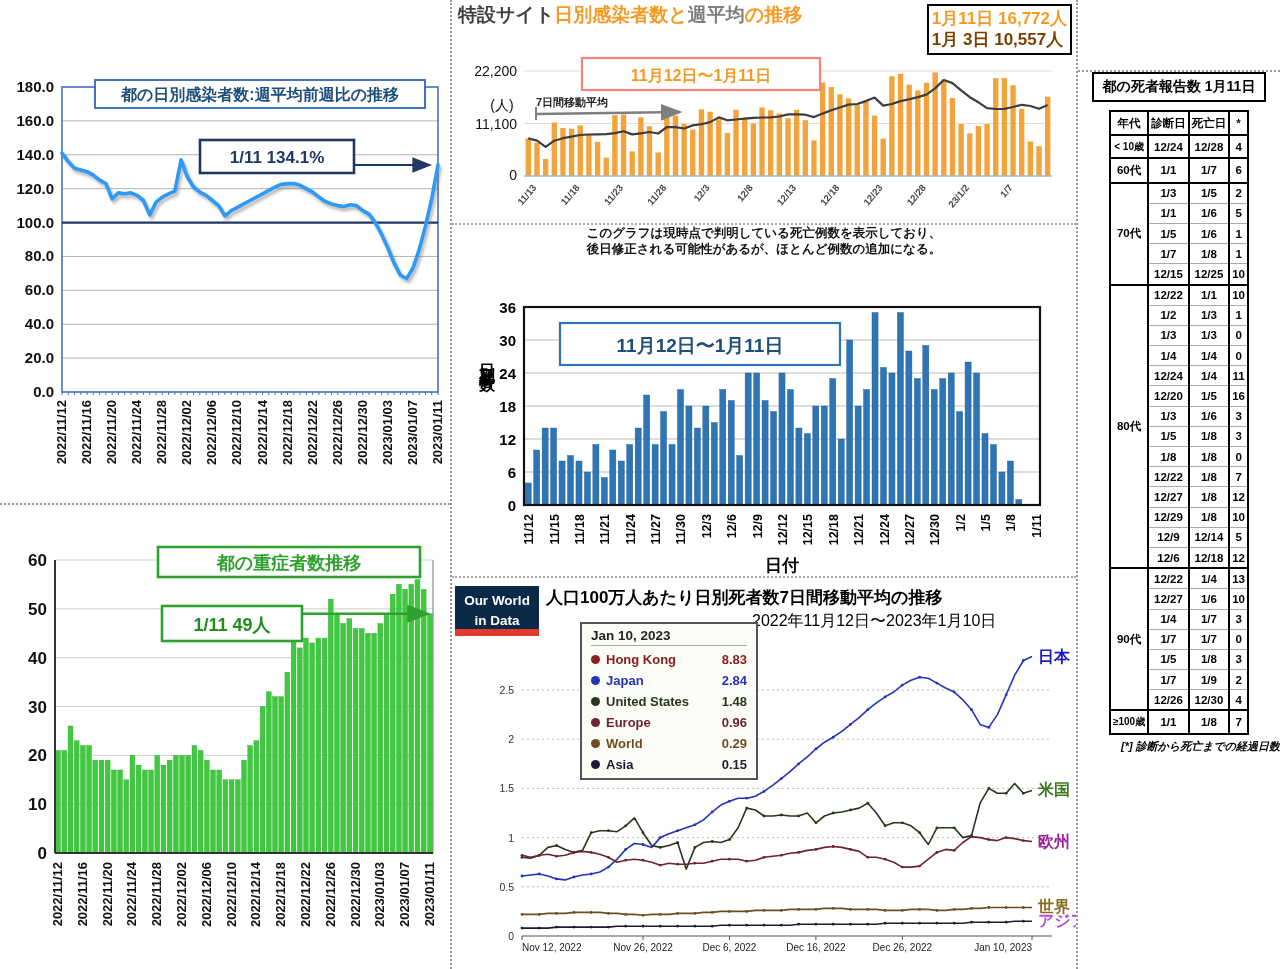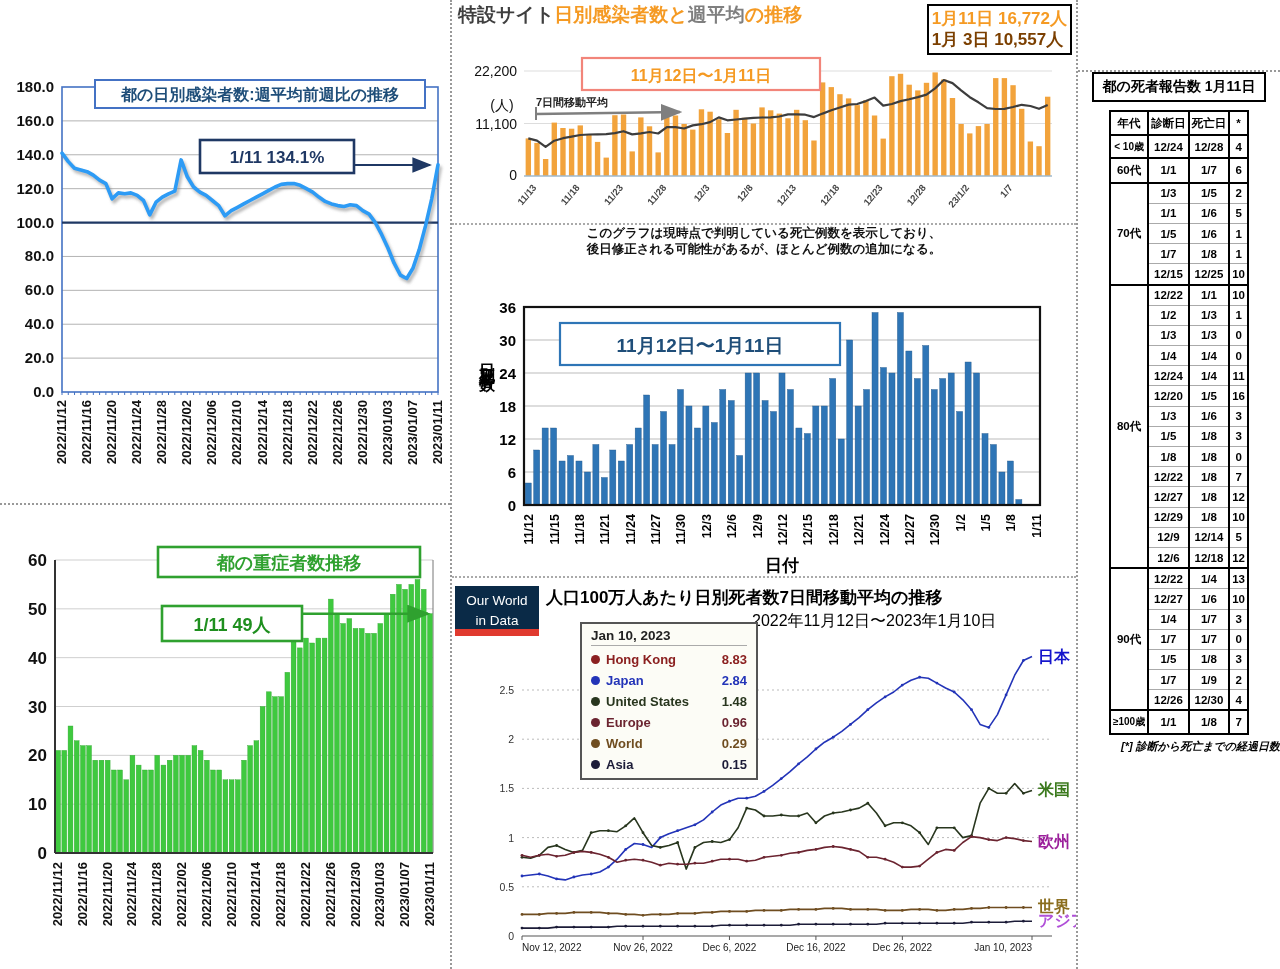--- a/index.html
+++ b/index.html
@@ -28,21 +28,21 @@
   #svg-cases{position:absolute;top:56px;left:0;}
   
   .d-title{margin-top:6px;text-align:center;font-size:19px;font-weight:800;color:#000;}
   .d-sub{text-align:center;font-size:12.5px;font-weight:700;color:#111;line-height:1.3;}
   .d-ylab{position:absolute;left:24px;top:126px;writing-mode:vertical-rl;text-orientation:upright;
           font-size:16px;font-weight:800;letter-spacing:3px;color:#000;}
   #svg-deaths{position:absolute;top:70px;left:0;}
   
   .owid-logo{position:absolute;left:3px;top:8px;width:84px;height:50px;background:#0A2A47;
              border-bottom:7px solid #E03A2F;color:#fff;text-align:center;
-             font-weight:400;font-size:13.5px;line-height:1.5;padding-top:5px;box-sizing:border-box;}
+             font-weight:700;font-size:13.5px;line-height:1.5;padding-top:5px;box-sizing:border-box;}
   .owid-logo span{display:block;}
   .owid-title{margin:8px 0 0 94px;font-size:17px;font-weight:800;color:#000;}
   .owid-sub{margin:2px 0 0 300px;font-size:16px;font-weight:400;color:#000;}
   .owid-legend{position:absolute;left:128px;top:44px;width:156px;border:2px solid #555;
                background:#fcfcf6;padding:4px 9px 6px 9px;z-index:5;}
   .lg-head{font-size:13.5px;font-weight:800;color:#222;border-bottom:1px solid #aaa;padding-bottom:2px;}
   .lg-row{display:flex;align-items:center;margin-top:6px;}
   .lg-dot{width:9px;height:9px;border-radius:50%;margin-right:6px;flex:none;}
   .lg-name{font-size:13px;font-weight:800;}
   .lg-val{margin-left:auto;font-size:13px;font-weight:800;}

